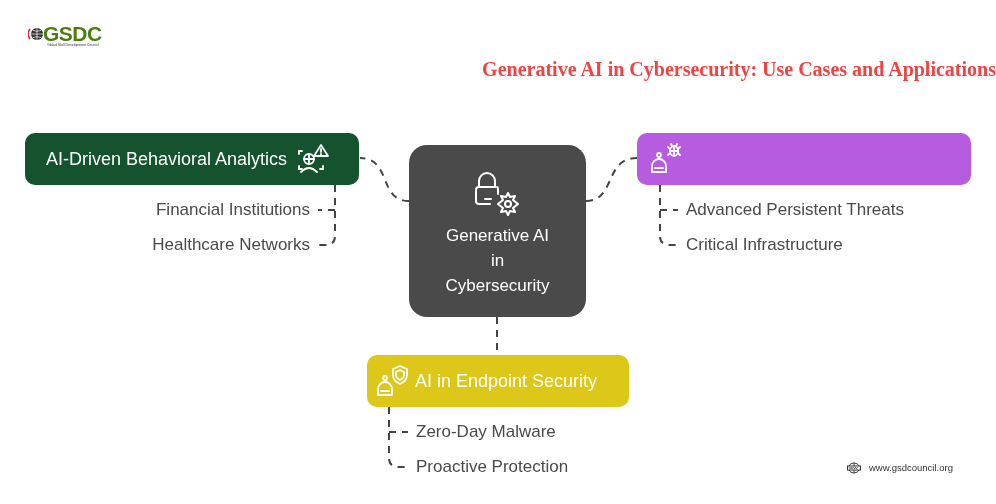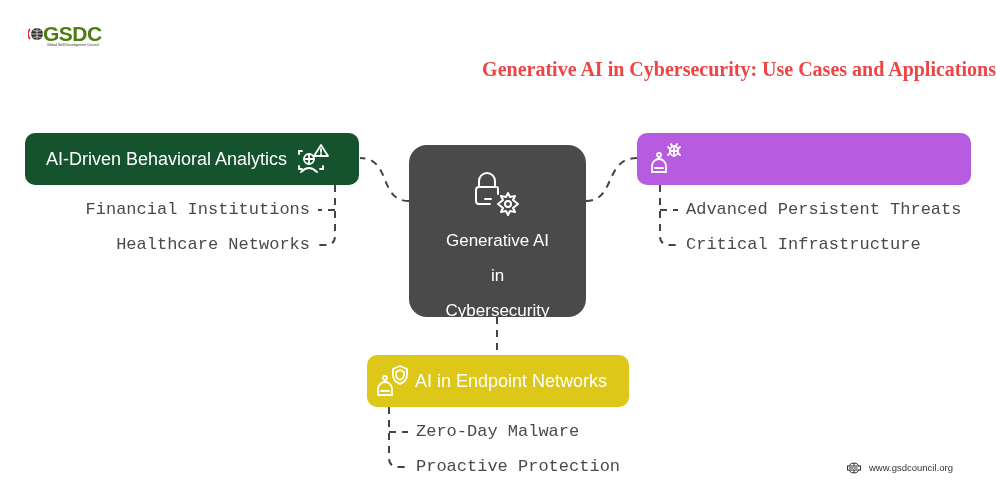--- a/index.html
+++ b/index.html
@@ -10,32 +10,32 @@
   .logo-globe { position: absolute; left: 0; top: 4px; width: 16px; height: 16px; }
   .logo-text { position: absolute; left: 15px; top: 0; font-weight: bold; font-size: 21px; color: #4d7c0f; letter-spacing: -0.5px; font-family: "Liberation Sans", sans-serif; }
   .logo-sub { position: absolute; left: 19px; top: 21px; font-size: 3.5px; color: #333; white-space: nowrap; }
 
   .title { position: absolute; left: 0; width: 996px; top: 58px; text-align: right; font-size: 20px; font-weight: bold; color: #ef4444; font-family: Liberation Serif, serif; }
 
   .connectors { position: absolute; left: 0; top: 0; width: 996px; height: 504px; }
 
   .center-box { position: absolute; left: 409px; top: 145px; width: 177px; height: 172px; background: #4a4a4a; border-radius: 18px; }
   .center-icon { position: absolute; left: 64px; top: 24px; width: 50px; height: 48px; }
-  .center-label { position: absolute; left: 0; top: 78px; width: 177px; text-align: center; color: #fff; font-size: 17px; line-height: 35px; }
+  .center-label { position: absolute; left: 0; top: 78px; width: 177px; text-align: center; color: #fff; font-size: 17px; line-height: 25px; }
 
   .cat { position: absolute; border-radius: 10px; color: #fff; font-size: 18px; display: flex; align-items: center; white-space: nowrap; }
   .cat-green { left: 25px; top: 133px; width: 334px; height: 52px; background: #14532d; padding-left: 21px; }
   .cat-purple { left: 637px; top: 133px; width: 334px; height: 52px; background: #b75ce0; padding-left: 12px; }
   .cat-yellow { left: 367px; top: 355px; width: 262px; height: 52px; background: #ddc718; padding-left: 8px; }
   .cat-icon { width: 34px; height: 34px; flex: none; }
   .cat-green .cat-icon { margin-left: 8px; }
   .cat-purple .cat-icon { margin-right: 6px; }
   .cat-yellow .cat-icon { margin-right: 6px; }
 
-  .sub { position: absolute; font-size: 17px; color: #4a4a4a; white-space: nowrap; font-family: Liberation Mono, monospace; }
+  .sub { position: absolute; font-size: 17px; color: #4a4a4a; white-space: nowrap; }
 
   .footer { position: absolute; left: 823px; top: 462px; display: flex; align-items: flex-start; font-size: 9.5px; color: #333; padding-left: 24px; }
   .footer-icon { width: 14px; height: 12px; margin-right: 8px; }
 </style>
 </head>
 <body>
 
 <div class="logo">
   <svg class="logo-globe" viewBox="0 0 16 16">
     <path d="M2 3 A8 8 0 0 0 2 13" fill="none" stroke="#e21b23" stroke-width="1.6"></path>
@@ -106,21 +106,21 @@
 
 <div class="cat cat-yellow">
   <svg class="cat-icon" viewBox="0 0 34 34" fill="none" stroke="#fff" stroke-width="1.8" stroke-linecap="round" stroke-linejoin="round">
     <circle cx="10" cy="14" r="2"></circle>
     <path d="M10 16 V18"></path>
     <path d="M3 31 V25 A7 7 0 0 1 17 25 V31 Z"></path>
     <path d="M6 27 H14"></path>
     <path d="M25 2 L32 5 V11 Q32 17 25 20 Q18 17 18 11 V5 Z"></path>
     <path d="M25 6 L29 8 V11 Q29 14 25 16 Q21 14 21 11 V8 Z"></path>
   </svg>
-  <span>AI in Endpoint Networks</span>
+  <span>AI in Endpoint Security</span>
 </div>
 <div class="sub" style="left:416px; top:422px;">Zero-Day Malware</div>
 <div class="sub" style="left:416px; top:457px;">Proactive Protection</div>
 
 <div class="footer">
   <svg class="footer-icon" viewBox="0 0 14 12" fill="none" stroke="#333" stroke-width="1">
     <ellipse cx="7" cy="6" rx="5.5" ry="5"></ellipse>
     <path d="M1 6 H13 M7 1 V11"></path>
     <rect x="0.5" y="4" width="13" height="4" fill="#fff" stroke="#333"></rect>
     <path d="M2 5 L3 7 L4 5 L5 7 L6 5 M6.5 5 L7.5 7 L8.5 5 L9.5 7 L10.5 5" stroke-width="0.6"></path>

